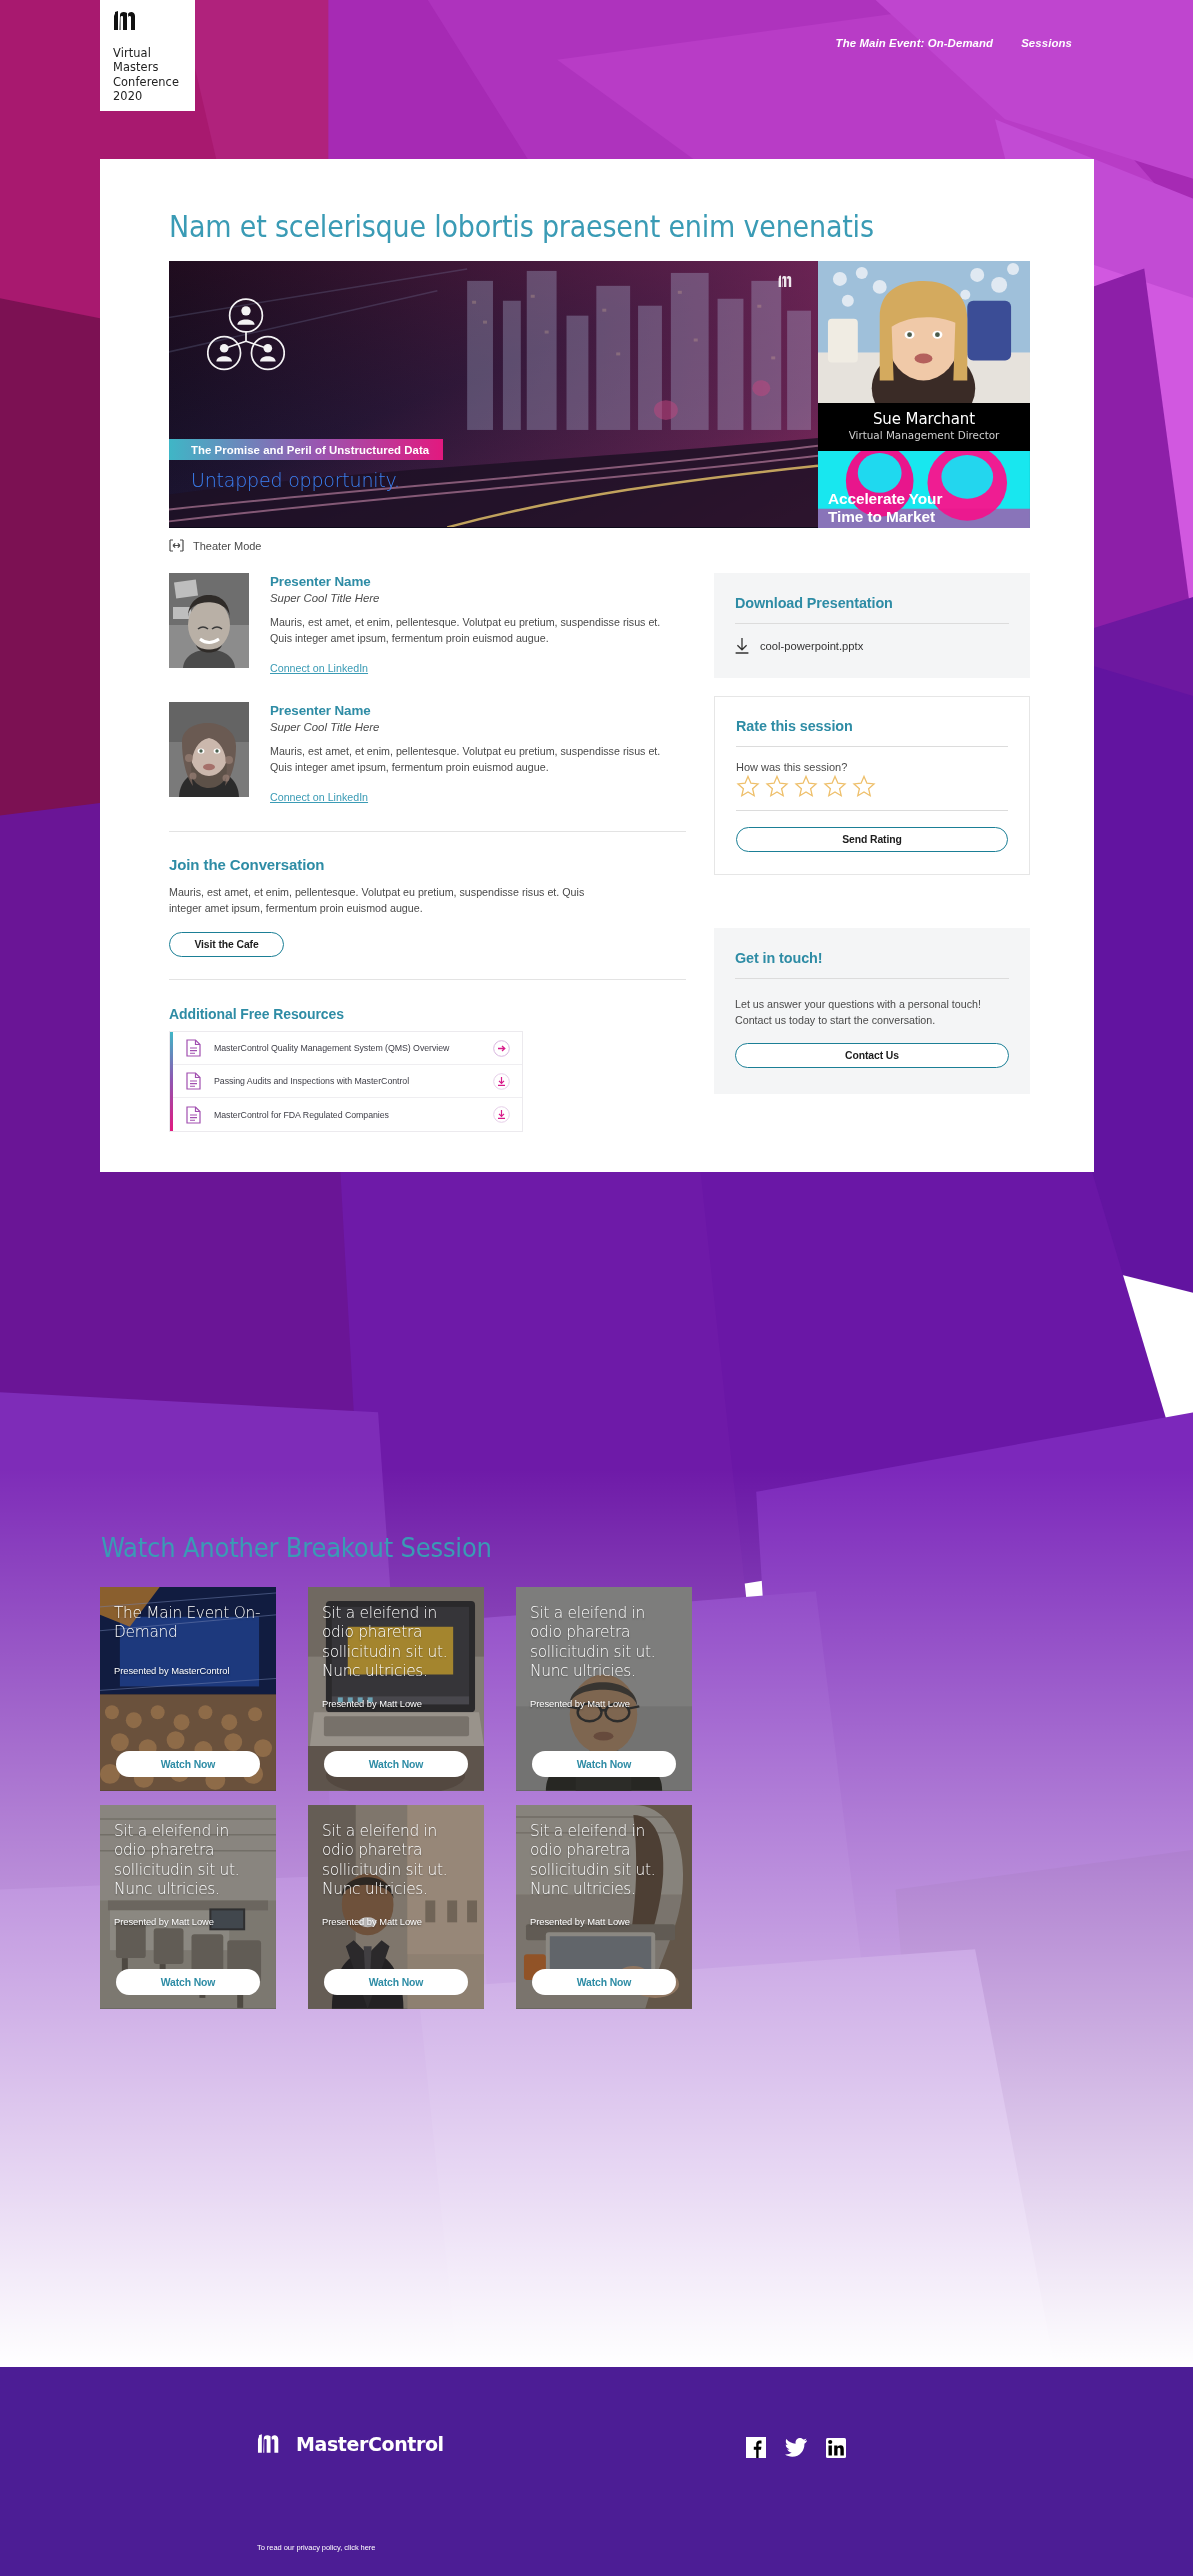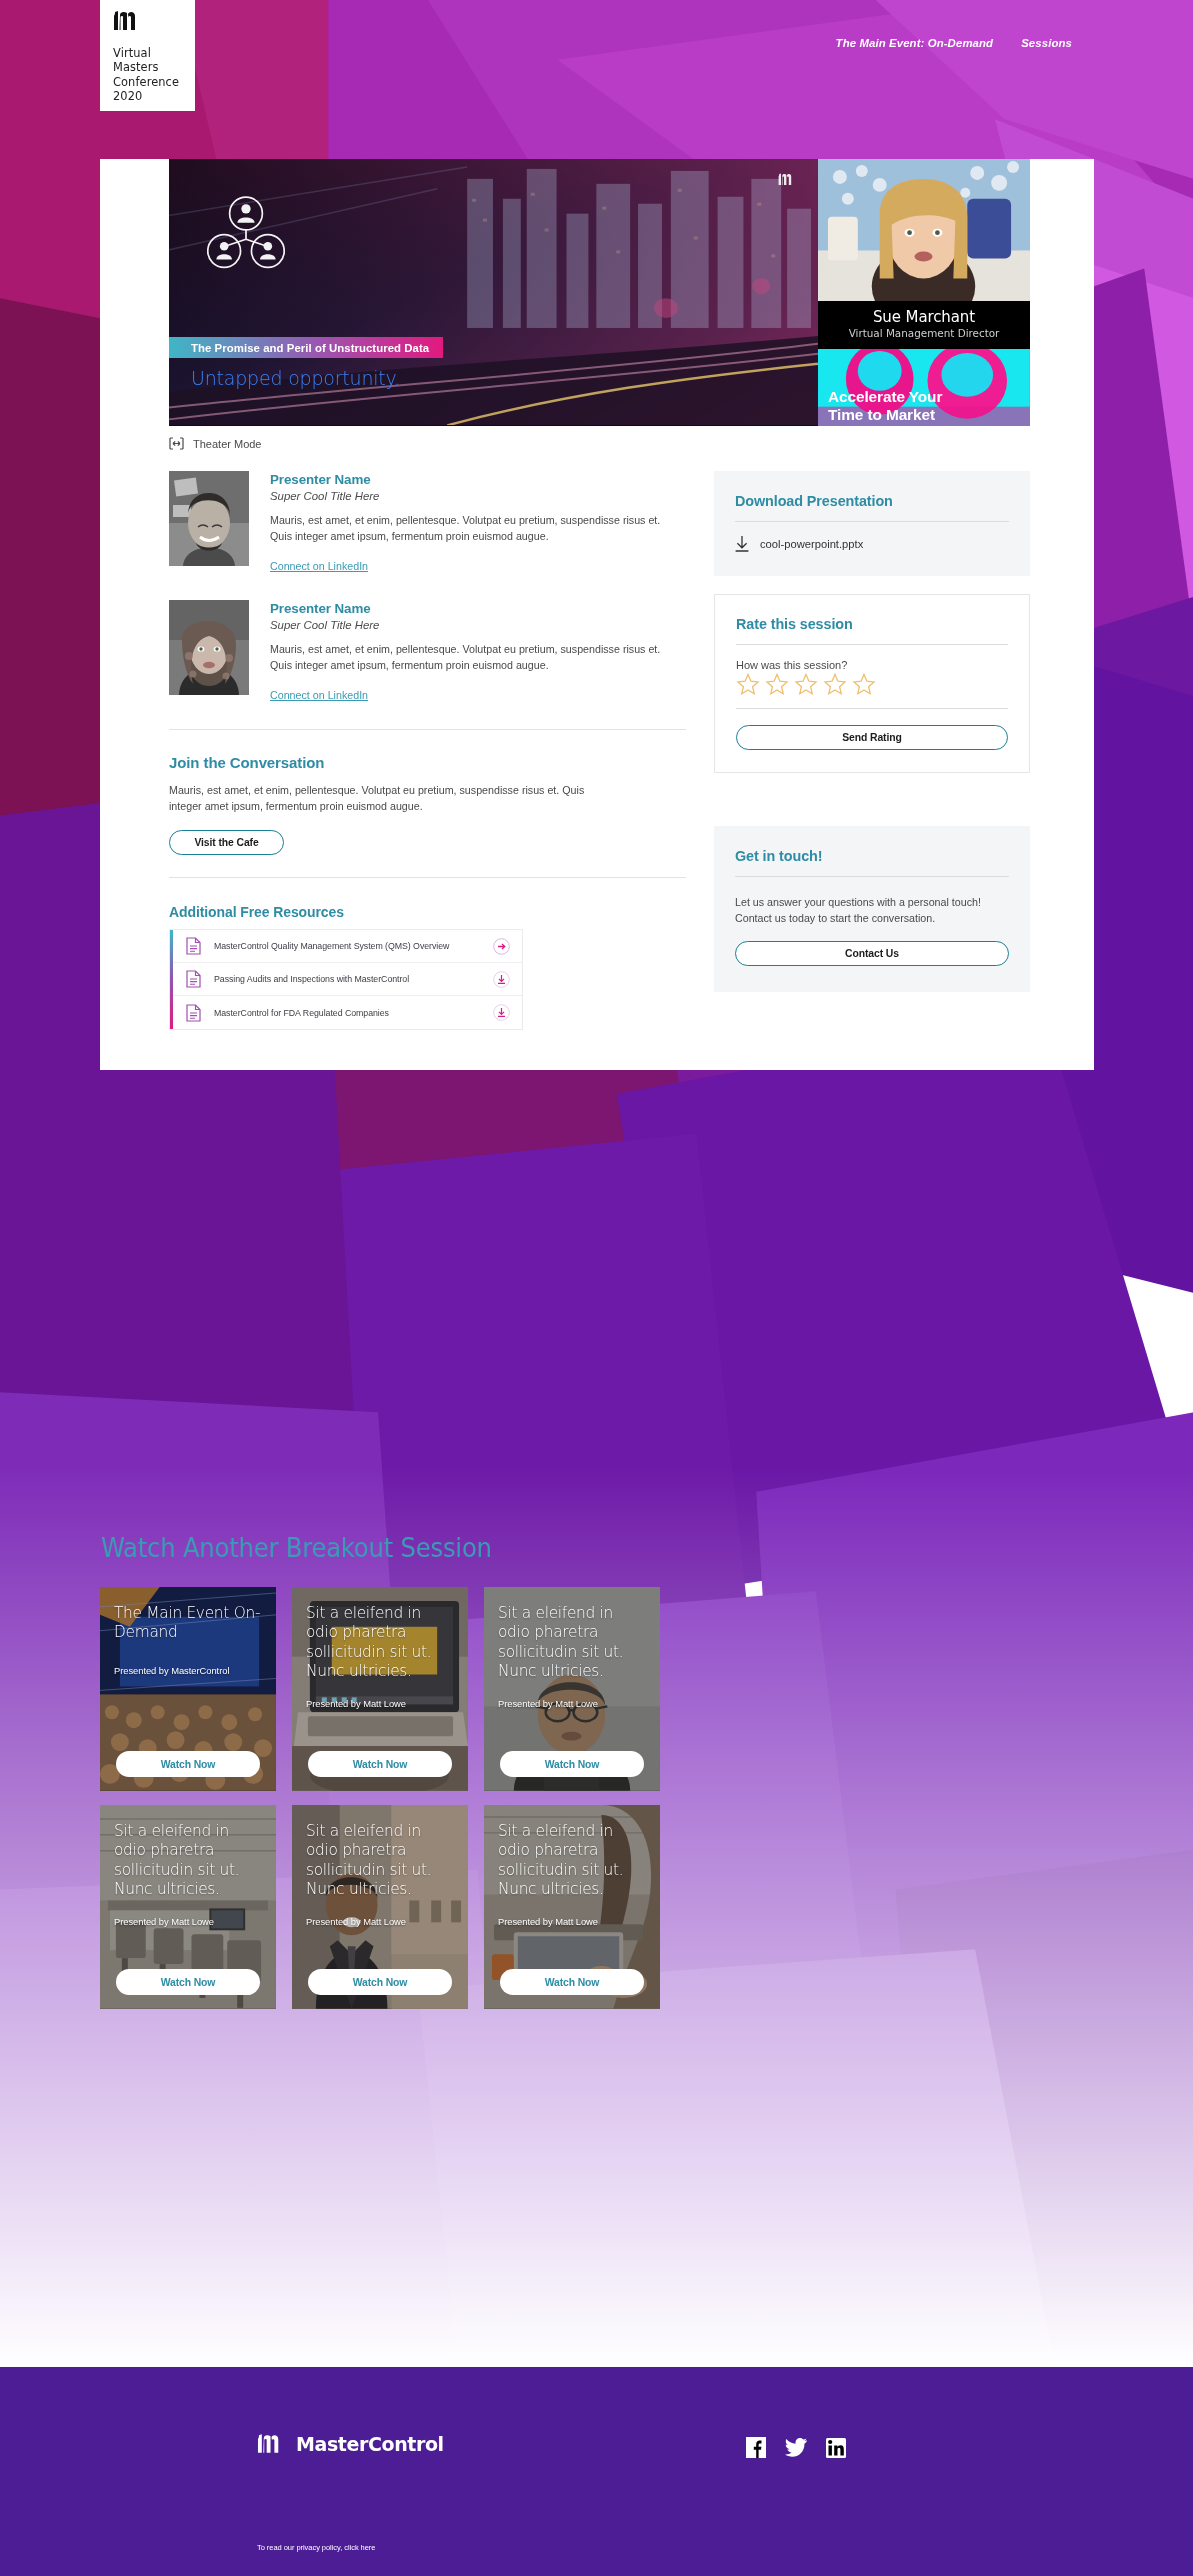--- a/index.html
+++ b/index.html
@@ -332,21 +332,21 @@
     font-size: 27px;
     font-weight: 400;
     color: #3a9bb5;
     letter-spacing: -0.2px;
     padding-left: 1px;
     margin-bottom: 24px;
   }
   .card-grid {
     display: grid;
     grid-template-columns: repeat(3, 176px);
-    gap: 14px 16px;
+    gap: 14px 32px;
     width: 552px;
   }
   .bo-card {
     position: relative;
     height: 204px;
     overflow: hidden;
     background: #333;
   }
   .bo-img { position: absolute; inset: 0; }
   .bo-shade { position: absolute; inset: 0; background: rgba(30,28,30,.38); }
@@ -483,20 +483,21 @@
     </div>
   </div>
   <nav class="top-nav">
     <a href="#">The Main Event: On-Demand</a>
     <a href="#">Sessions</a>
   </nav>
 </div>
 
 <div class="main-card">
 
+  <h1 class="page-title">Nam et scelerisque lobortis praesent enim venenatis</h1>
 
   <div class="video-row">
     <div class="video-main">
       <svg class="vid-bg" viewBox="0 0 653 268" preserveAspectRatio="none">
         <defs>
           <linearGradient id="vg" x1="0" y1="0" x2="1" y2="1">
             <stop offset="0%" stop-color="#07060f"></stop>
             <stop offset="45%" stop-color="#1b1430"></stop>
             <stop offset="75%" stop-color="#4a2048"></stop>
             <stop offset="100%" stop-color="#8c2c63"></stop>

